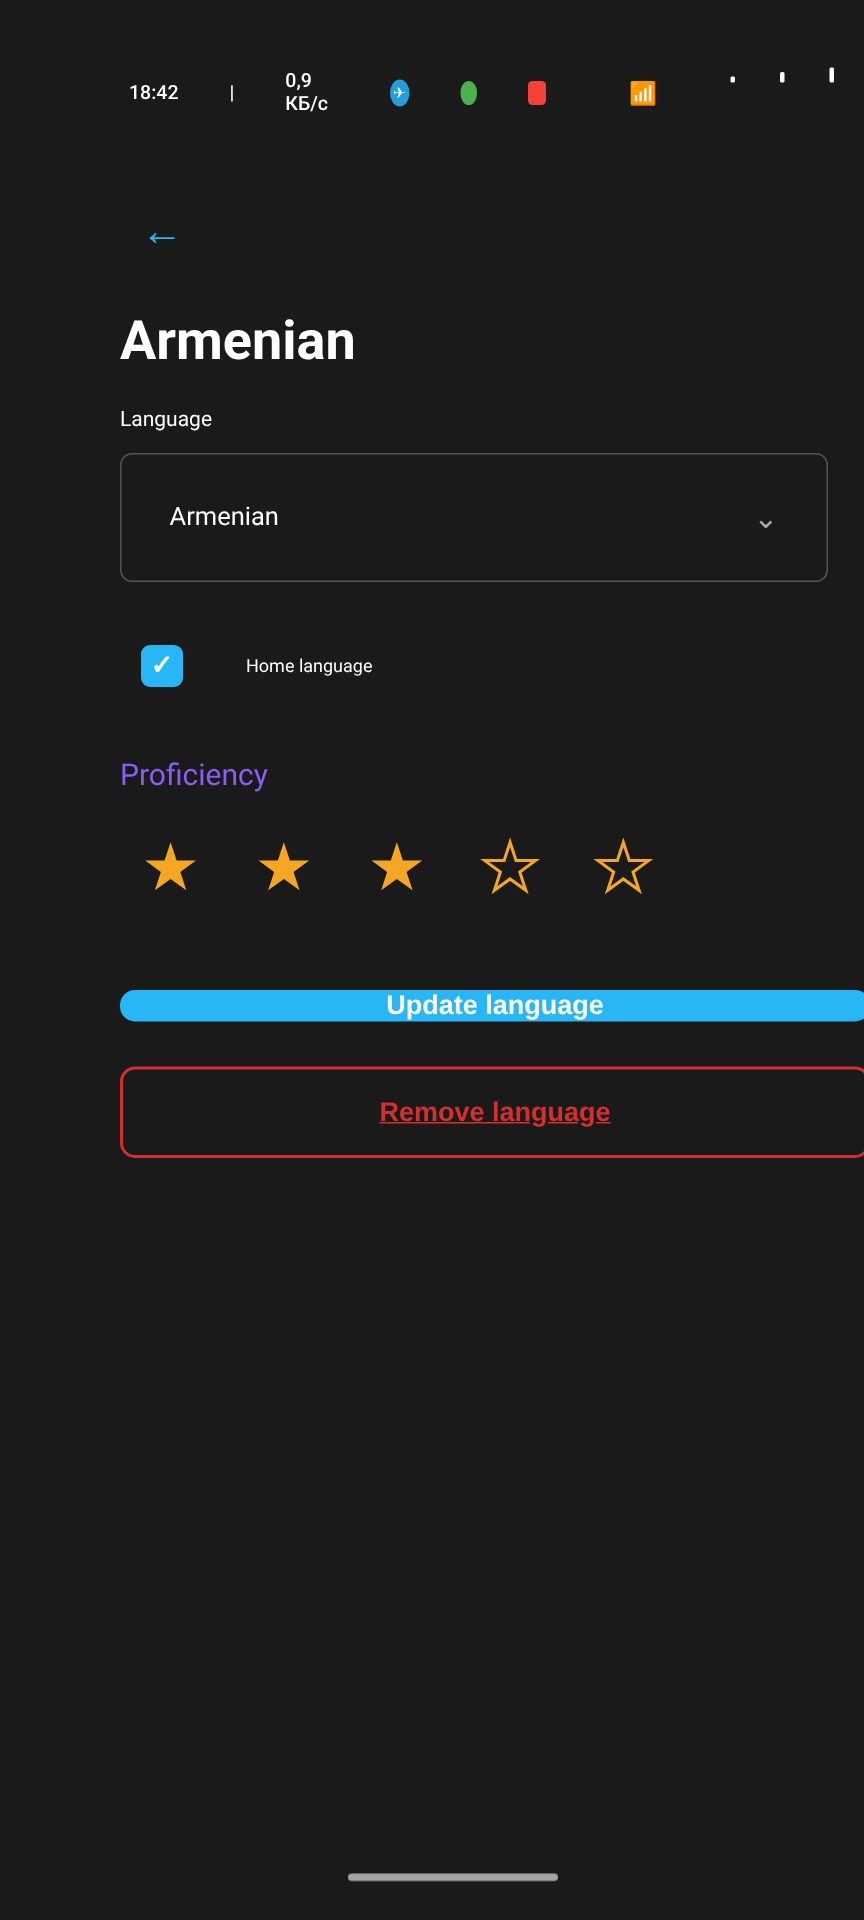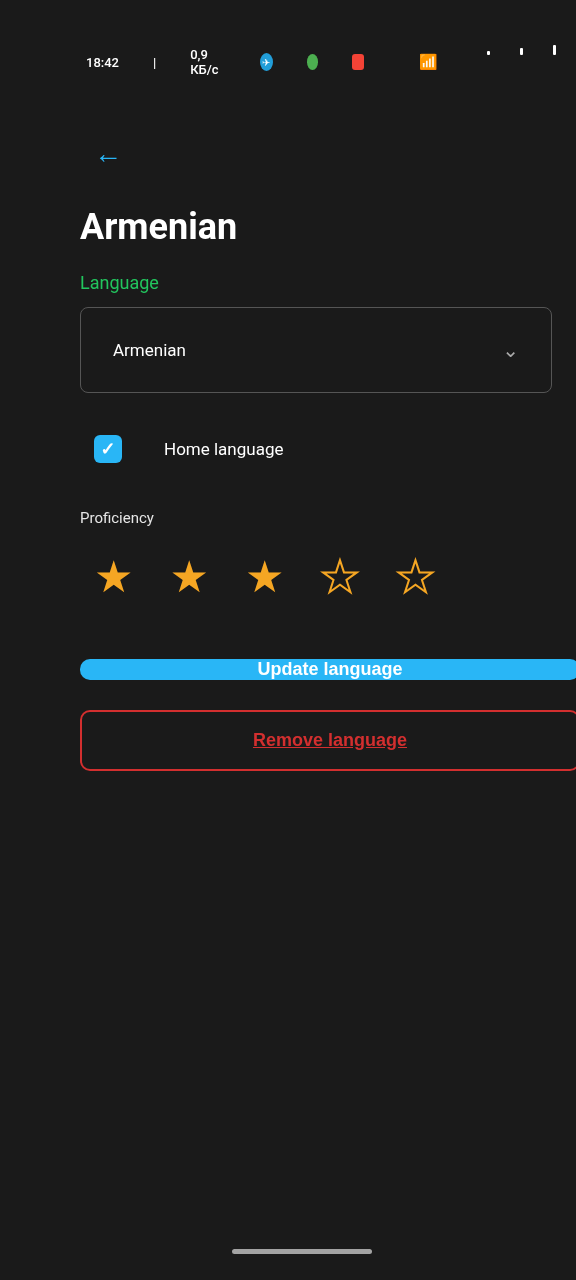--- a/index.html
+++ b/index.html
@@ -122,22 +122,22 @@
     
     .page-title {
       font-size: 36px;
       font-weight: 700;
       color: #ffffff;
       margin-bottom: 24px;
     }
 
     
     .form-label {
-      font-size: 18px;
-      color: #22c55e;
+      font-size: 14px;
+      color: #ffffff;
       margin-bottom: 10px;
     }
 
     
     .dropdown-container {
       border: 1.5px solid #555555;
       border-radius: 8px;
       padding: 16px 18px;
       display: flex;
       justify-content: space-between;
@@ -178,28 +178,28 @@
     }
 
     .checkbox-check {
       color: #ffffff;
       font-size: 18px;
       font-weight: bold;
       line-height: 1;
     }
 
     .checkbox-label {
-      font-size: 17px;
+      font-size: 12px;
       color: #ffffff;
     }
 
     
     .proficiency-label {
-      font-size: 15px;
-      color: #e5e5e5;
+      font-size: 20px;
+      color: #8b5cf6;
       margin-bottom: 12px;
     }
 
     .stars-row {
       display: flex;
       gap: 8px;
       margin-bottom: 32px;
     }
 
     .star {

